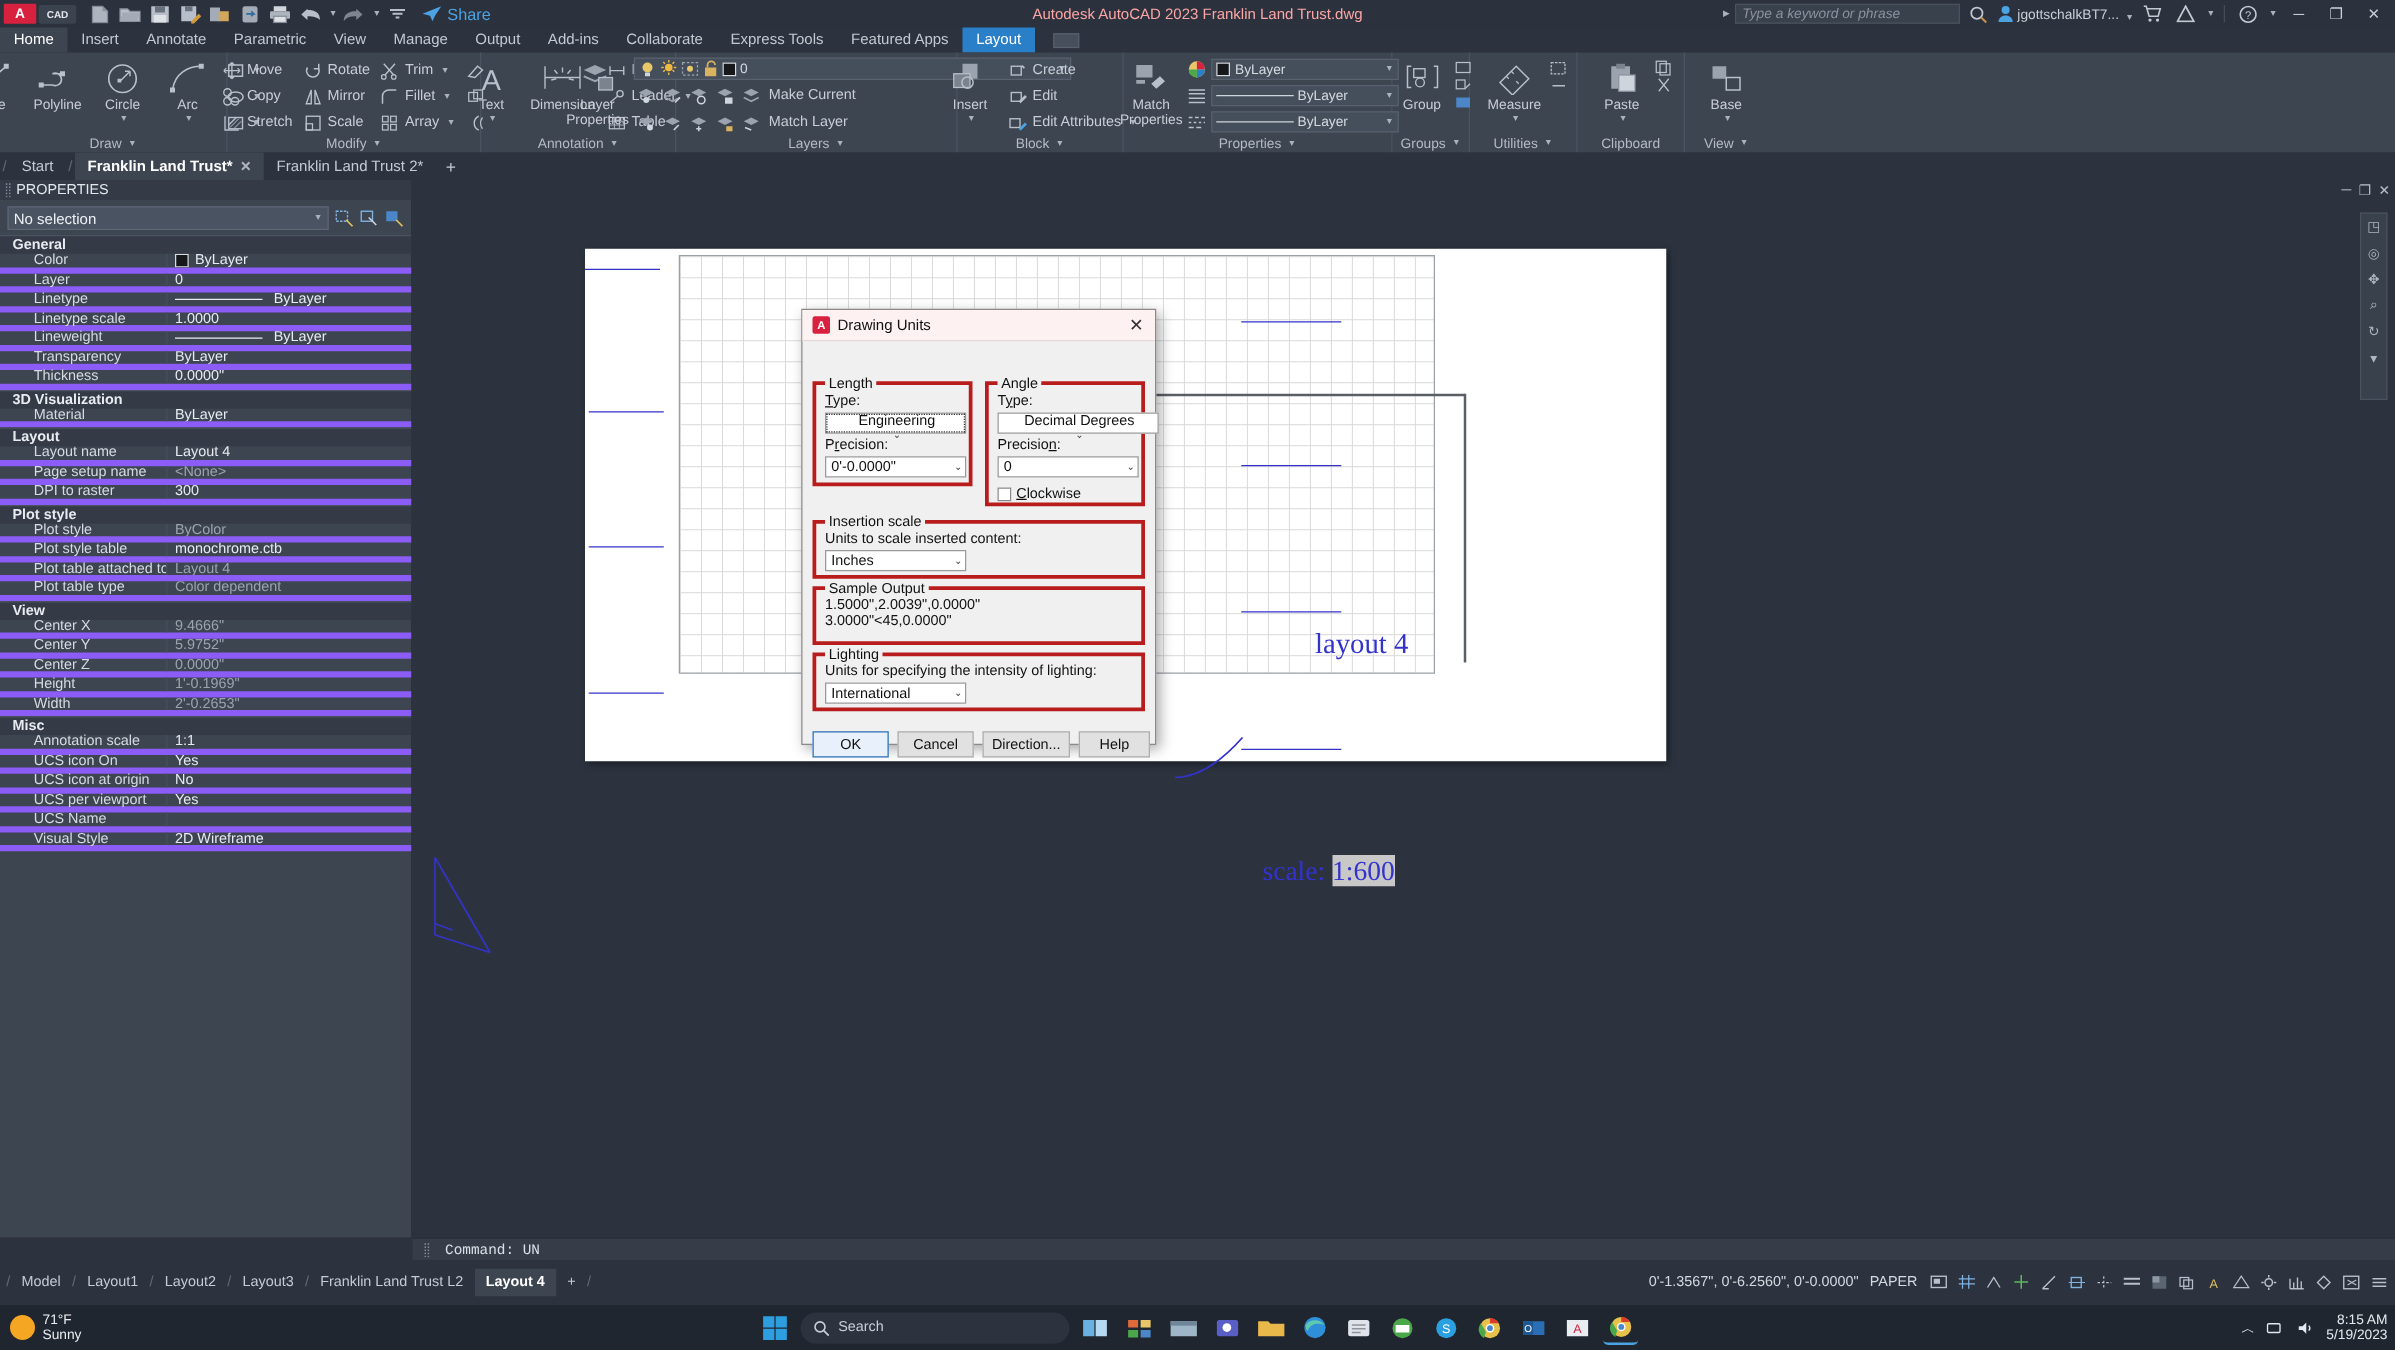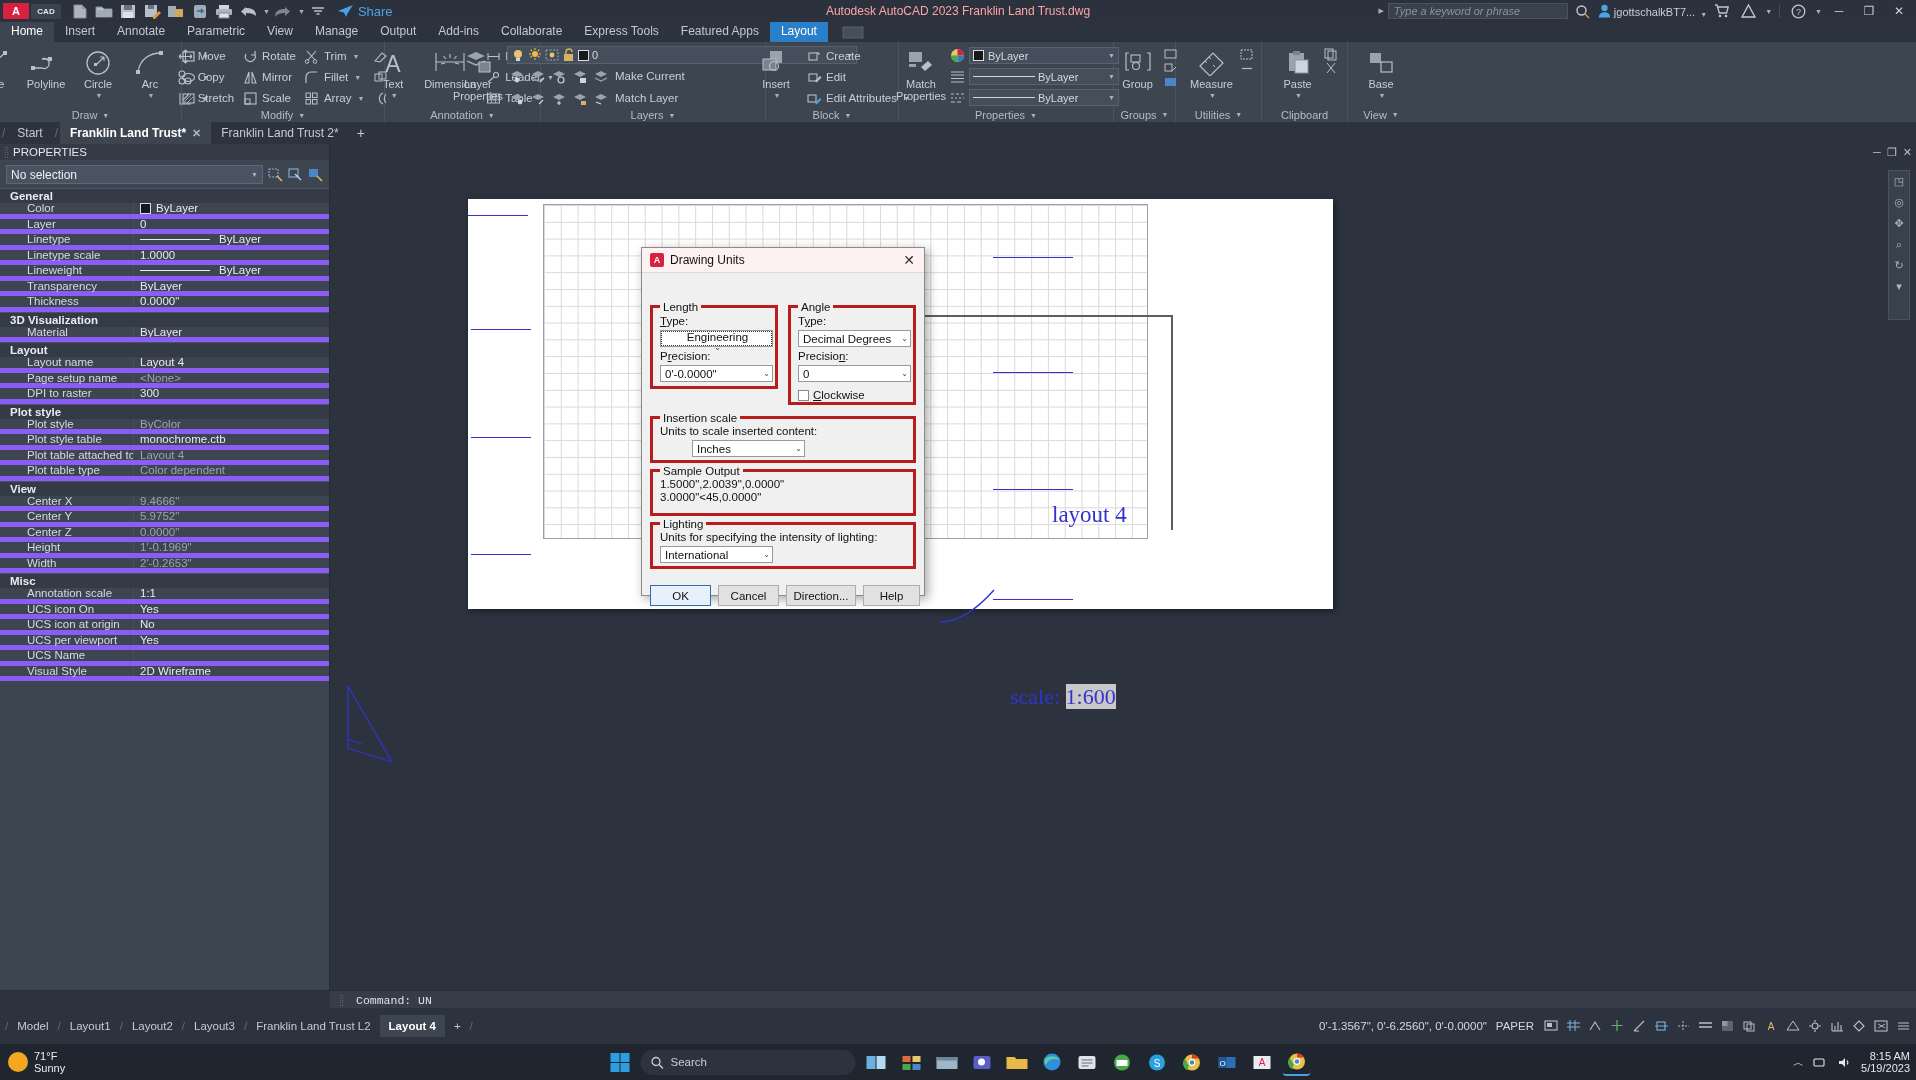--- a/index.html
+++ b/index.html
@@ -1302,21 +1302,21 @@
           <span>0'-0.0000"</span>
           <span class="arr">⌄</span>
         </div>
       </div>
 
       <div class="group" style="left:146px;top:32px;width:128px;height:100px;">
         <span class="group-label">Angle</span>
         <div style="position:absolute;left:7px;top:7px;" class="fld-label">
           <span>T</span><span class="udl">y</span><span>pe:</span>
         </div>
-        <div class="combo" style="position:absolute;left:7px;top:22px;width:113px;">
+        <div class="combo" style="position:absolute;left:7px;top:22px;width:129px;flex-direction:column;">
           <span>Decimal Degrees</span>
           <span class="arr">⌄</span>
         </div>
         <div style="position:absolute;left:7px;top:42px;" class="fld-label">
           <span>Precisio</span><span class="udl">n</span><span>:</span>
         </div>
         <div class="combo" style="position:absolute;left:7px;top:57px;width:113px;">
           <span>0</span>
           <span class="arr">⌄</span>
         </div>
@@ -1324,21 +1324,21 @@
           <span class="chk"></span>
           <span class="fld-label">
             <span class="udl">C</span><span>lockwise</span>
           </span>
         </div>
       </div>
 
       <div class="group" style="left:8px;top:143px;width:266px;height:47px;">
         <span class="group-label">Insertion scale</span>
         <div style="position:absolute;left:7px;top:6px;" class="fld-label">Units to scale inserted content:</div>
-        <div class="combo" style="position:absolute;left:7px;top:21px;width:113px;margin-left:32px;">
+        <div class="combo" style="position:absolute;left:7px;top:21px;width:113px;">
           <span>Inches</span>
           <span class="arr">⌄</span>
         </div>
       </div>
 
       <div class="group" style="left:8px;top:196px;width:266px;height:47px;">
         <span class="group-label">Sample Output</span>
         <div class="sample-text" style="position:absolute;left:7px;top:6px;">1.5000",2.0039",0.0000"</div>
         <div class="sample-text" style="position:absolute;left:7px;top:19px;">3.0000"&lt;45,0.0000"</div>
       </div>

